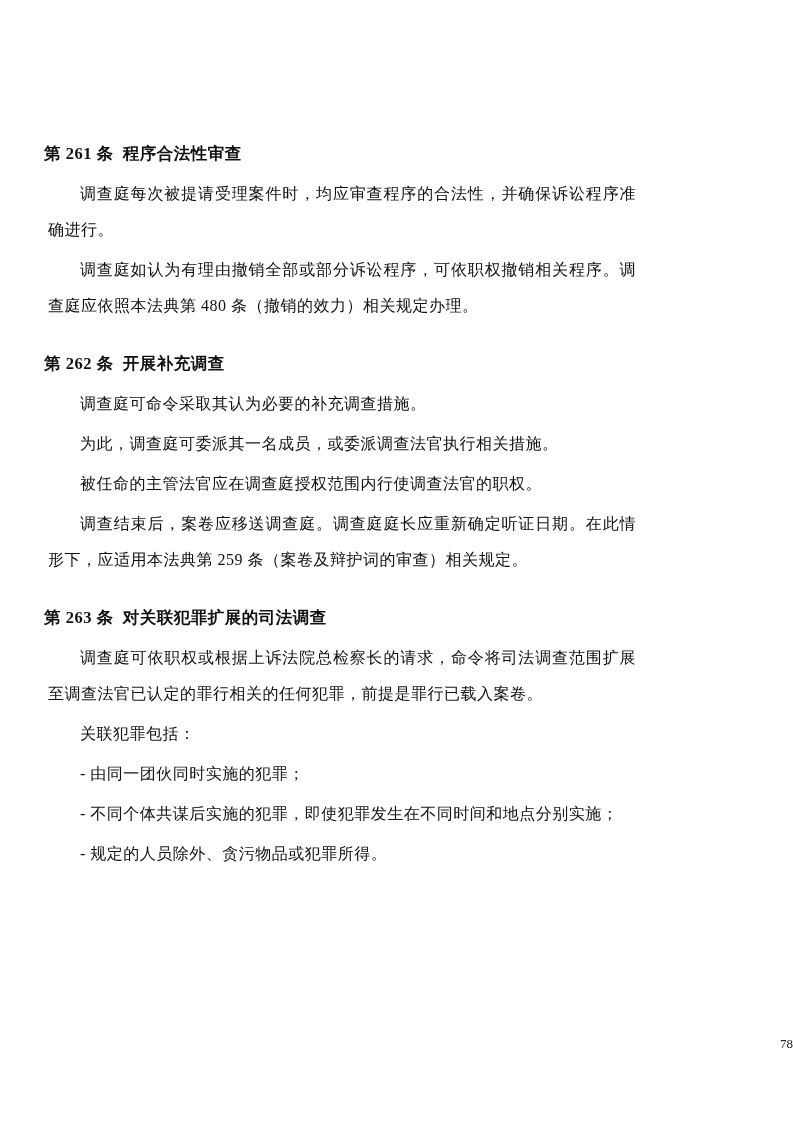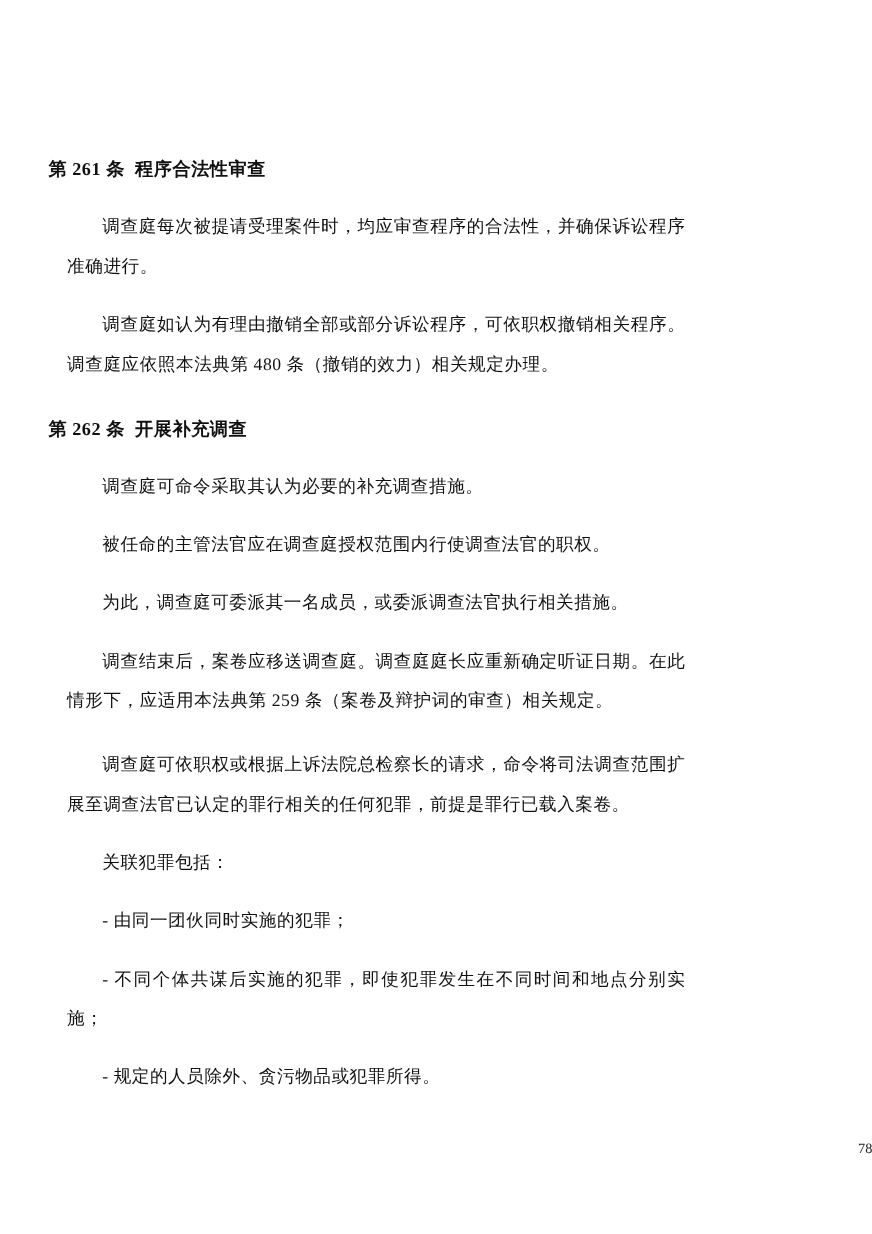--- a/index.html
+++ b/index.html
@@ -32,21 +32,21 @@
     font-size: 16.5px;
     font-weight: bold;
     line-height: 36px;
     margin: 0;
     white-space: pre-wrap;
     letter-spacing: 0.5px;
   }
   p.article-paragraph {
     font-size: 16px;
     line-height: 36px;
-    margin: 17px;
+    margin: 4px;
     text-indent: 2em;
     text-align: justify;
     letter-spacing: 0.5px;
   }
   .page-number {
     position: absolute;
     left: 0;
     right: 0;
     top: 1036px;
     text-align: right;
@@ -62,26 +62,27 @@
 
     <section class="article">
       <h2 class="article-heading">第 261 条  程序合法性审查</h2>
       <p class="article-paragraph">调查庭每次被提请受理案件时，均应审查程序的合法性，并确保诉讼程序准确进行。</p>
       <p class="article-paragraph">调查庭如认为有理由撤销全部或部分诉讼程序，可依职权撤销相关程序。调查庭应依照本法典第 480 条（撤销的效力）相关规定办理。</p>
     </section>
 
     <section class="article">
       <h2 class="article-heading">第 262 条  开展补充调查</h2>
       <p class="article-paragraph">调查庭可命令采取其认为必要的补充调查措施。</p>
+      <p class="article-paragraph">为此，调查庭可委派其一名成员，或委派调查法官执行相关措施。</p>
       <p class="article-paragraph">被任命的主管法官应在调查庭授权范围内行使调查法官的职权。</p>
-      <p class="article-paragraph">为此，调查庭可委派其一名成员，或委派调查法官执行相关措施。</p>
       <p class="article-paragraph">调查结束后，案卷应移送调查庭。调查庭庭长应重新确定听证日期。在此情形下，应适用本法典第 259 条（案卷及辩护词的审查）相关规定。</p>
     </section>
 
     <section class="article">
+      <h2 class="article-heading">第 263 条  对关联犯罪扩展的司法调查</h2>
       <p class="article-paragraph">调查庭可依职权或根据上诉法院总检察长的请求，命令将司法调查范围扩展至调查法官已认定的罪行相关的任何犯罪，前提是罪行已载入案卷。</p>
       <p class="article-paragraph">关联犯罪包括：</p>
       <p class="article-paragraph">- 由同一团伙同时实施的犯罪；</p>
       <p class="article-paragraph">- 不同个体共谋后实施的犯罪，即使犯罪发生在不同时间和地点分别实施；</p>
       <p class="article-paragraph">- 规定的人员除外、贪污物品或犯罪所得。</p>
     </section>
 
     <section class="article">
     </section>
 

